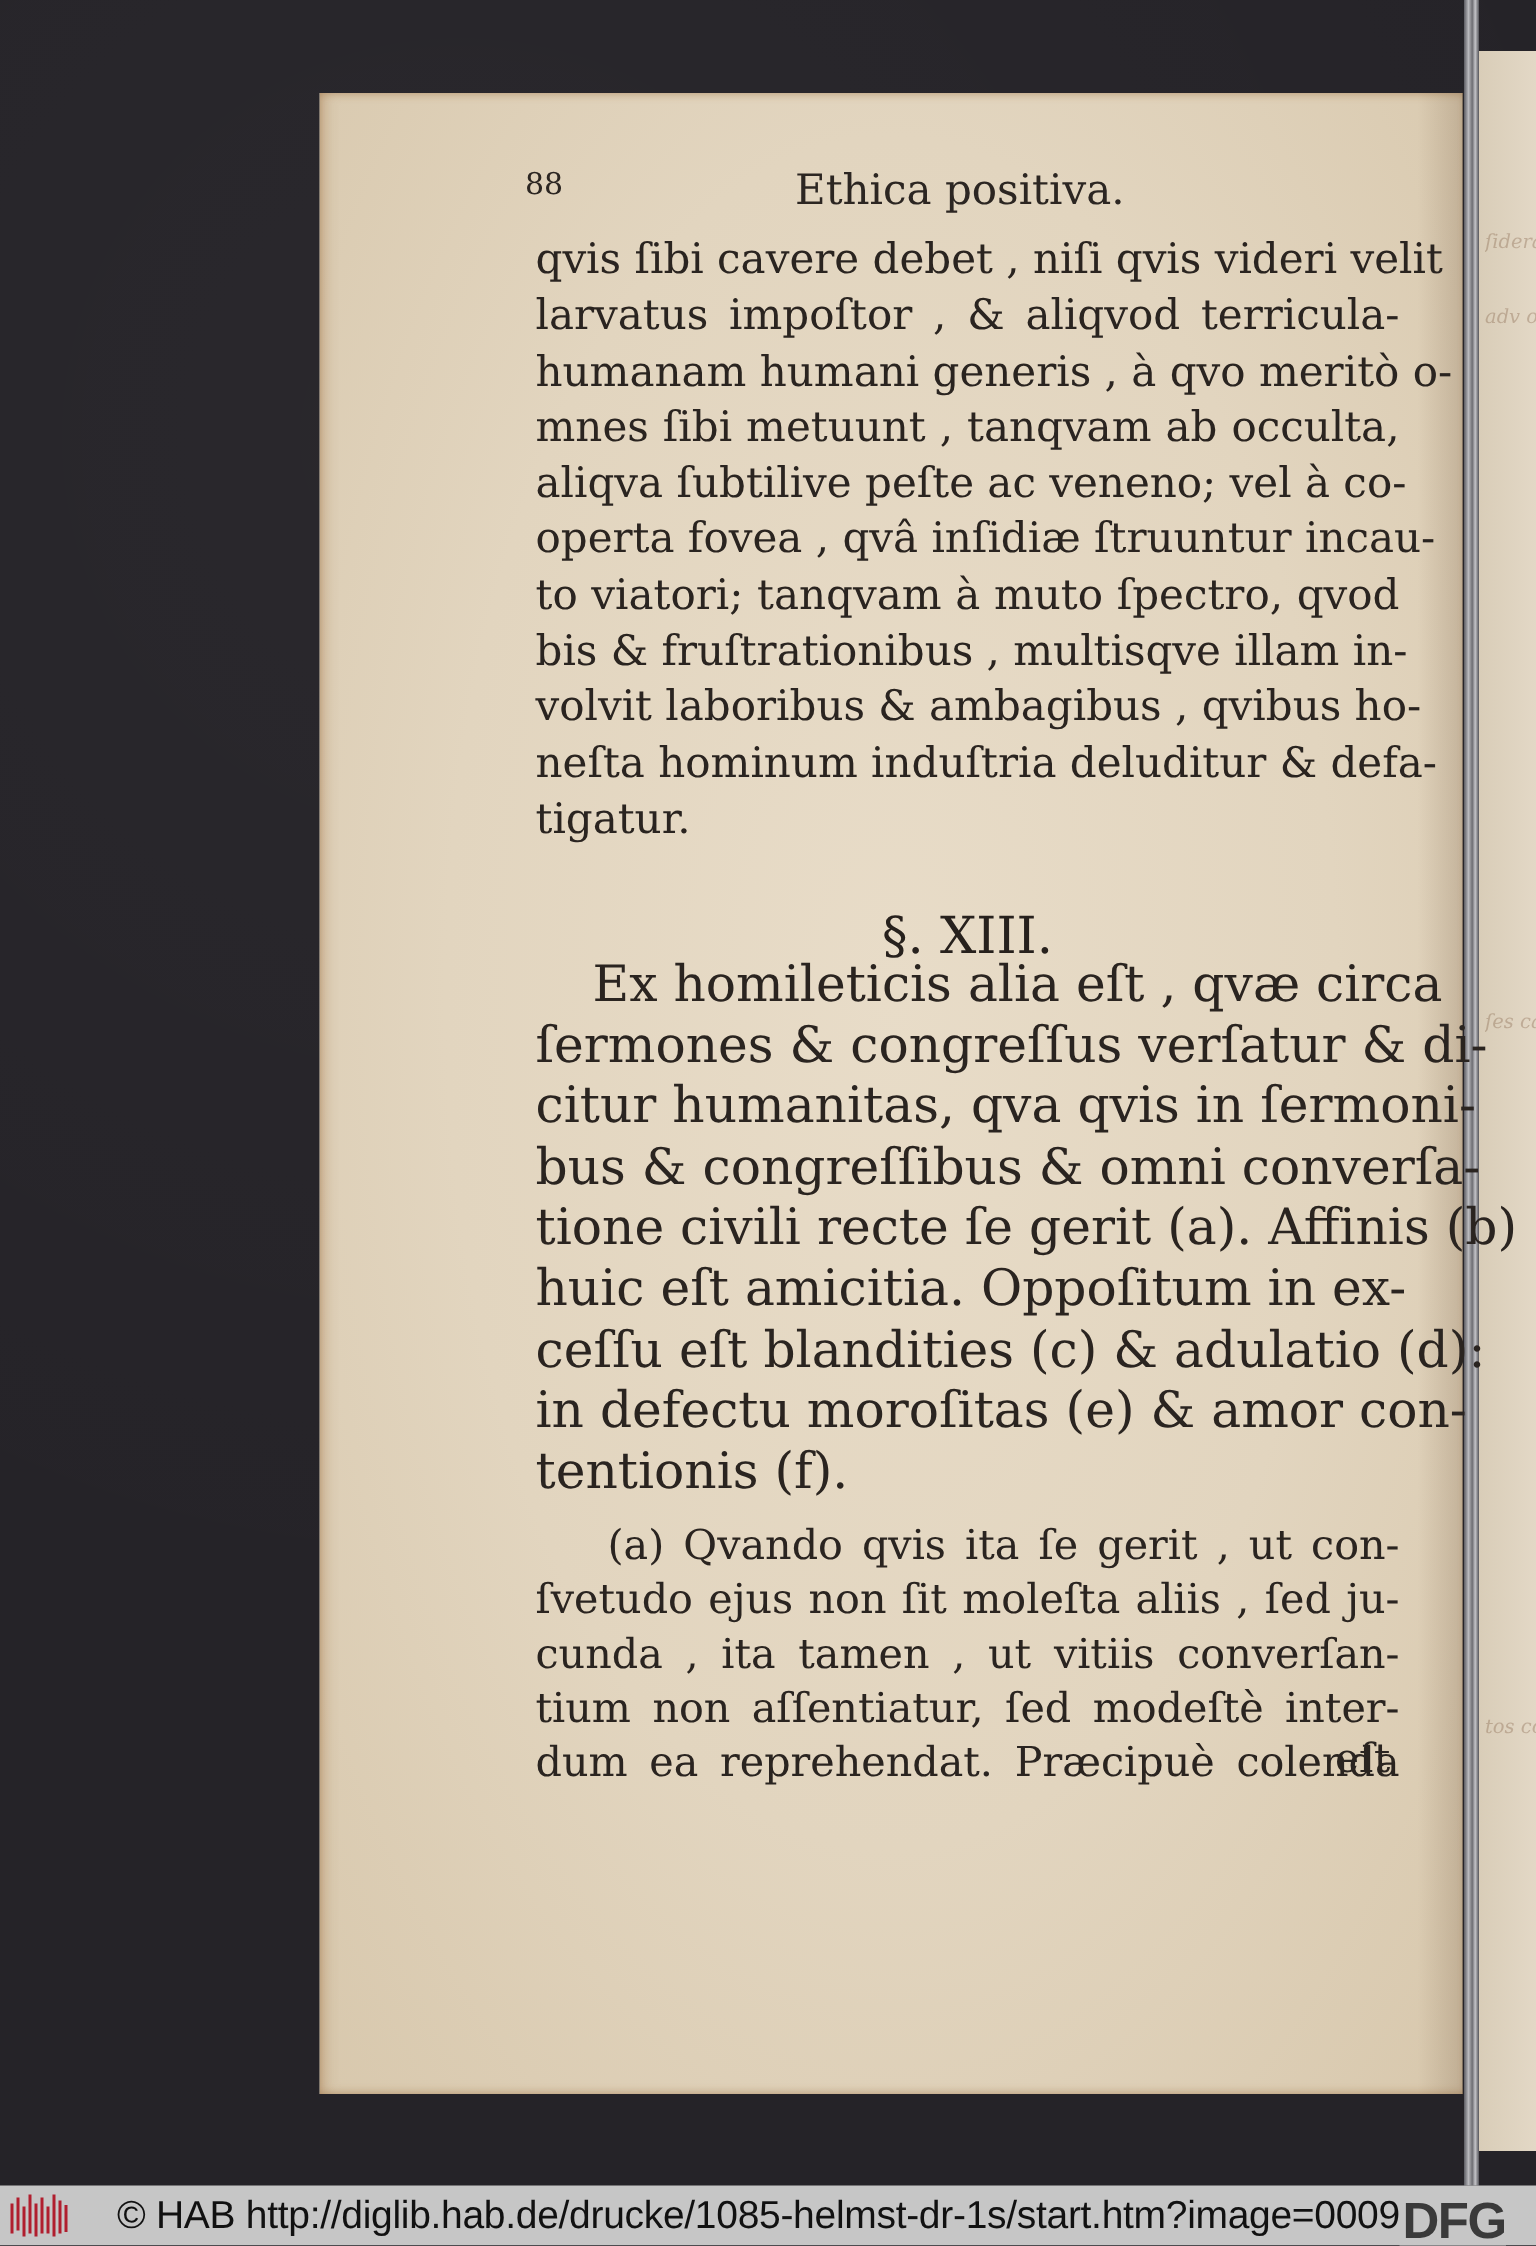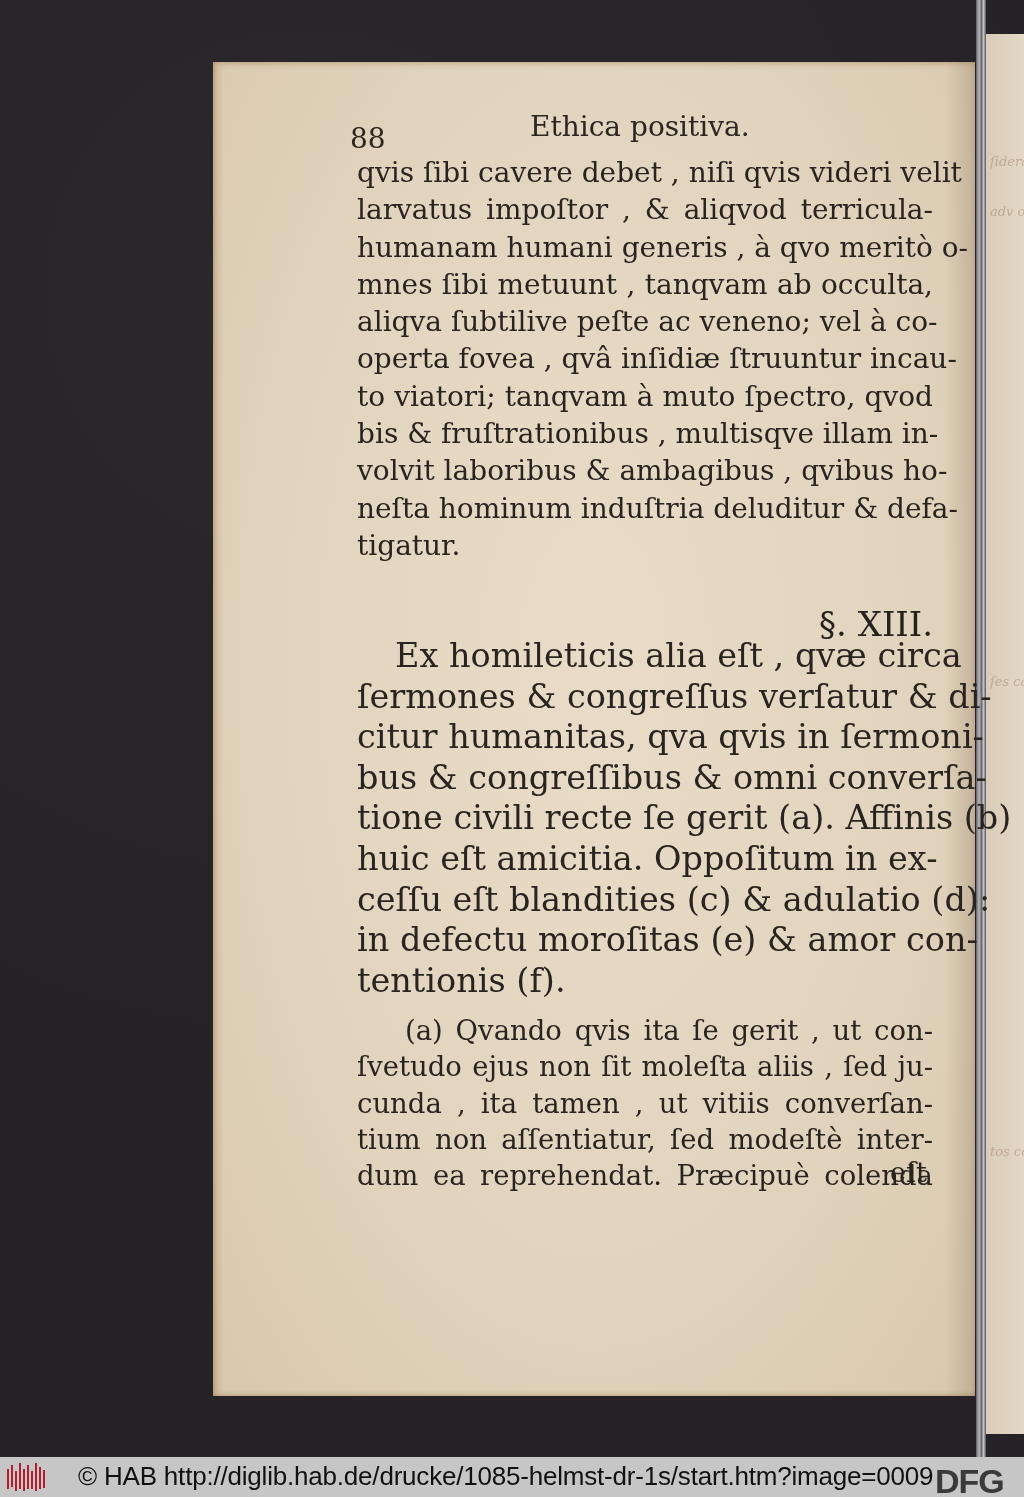--- a/index.html
+++ b/index.html
@@ -35,31 +35,31 @@
       background:linear-gradient(to right, #d9cdb8, #e3d8c6);
     }
     .facing-page .ghost {
       position:absolute; left:4px; color:rgba(130,95,70,0.35);
       font-size:13px; font-style:italic; white-space:nowrap; overflow:hidden; width:34px;
     }
     .header {
       position:absolute; left:350px; top:110px; width:590px; height:40px;
       color:#2c2622;
     }
-    .page-number { position:absolute; left:0; top:12px; font-size:28px; }
+    .page-number { position:absolute; left:0; top:0; font-size:20px; }
     .running-title { position:absolute; left:180px; top:0; font-size:28px; }
     .body-text {
       position:absolute; left:357px; width:576px; color:#2a2420;
       text-align:justify; text-align-last:justify;
     }
     .line { display:block; white-space:nowrap; }
     .p1 { top:154px; font-size:28px; line-height:37.3px; }
     .p1 .last, .p2 .last, .p3 .last { text-align-last:left; }
     .section-heading {
-      position:absolute; left:357px; top:604px; width:576px; text-align:right;
+      position:absolute; left:357px; top:604px; width:576px; text-align:center;
       font-size:34px; color:#27211d;
     }
     .p2 { top:636px; font-size:33.5px; line-height:40.6px; }
     .p2 .indent { padding-left:38px; }
     .p3 { top:1012px; font-size:27.5px; line-height:36.3px; }
     .p3 .indent { padding-left:48px; }
     .catchword { position:absolute; left:890px; top:1157px; font-size:27px; color:#2a2420; }
     .footer {
       position:absolute; left:0; top:1457px; width:1024px; height:40px;
       background:#c6c6c6; display:flex; align-items:center;

